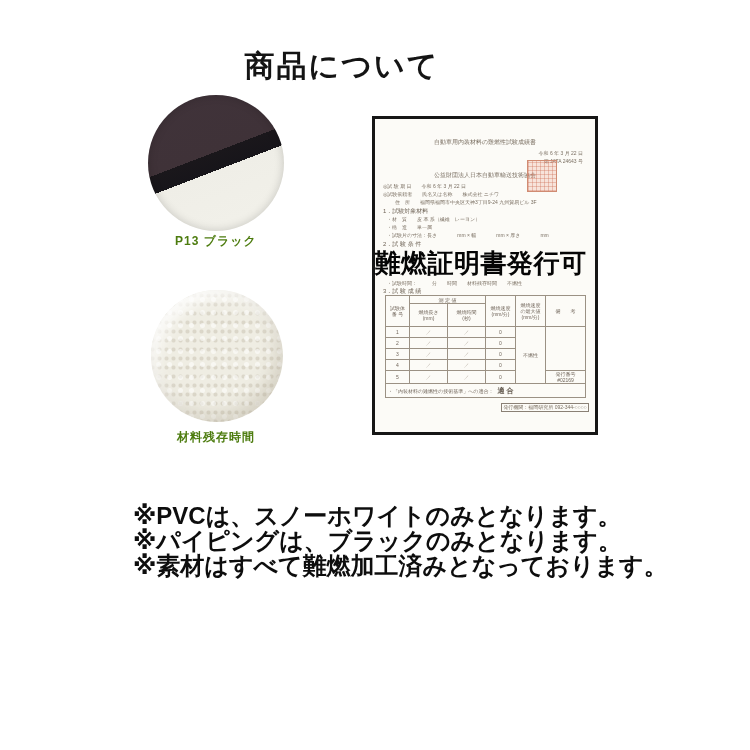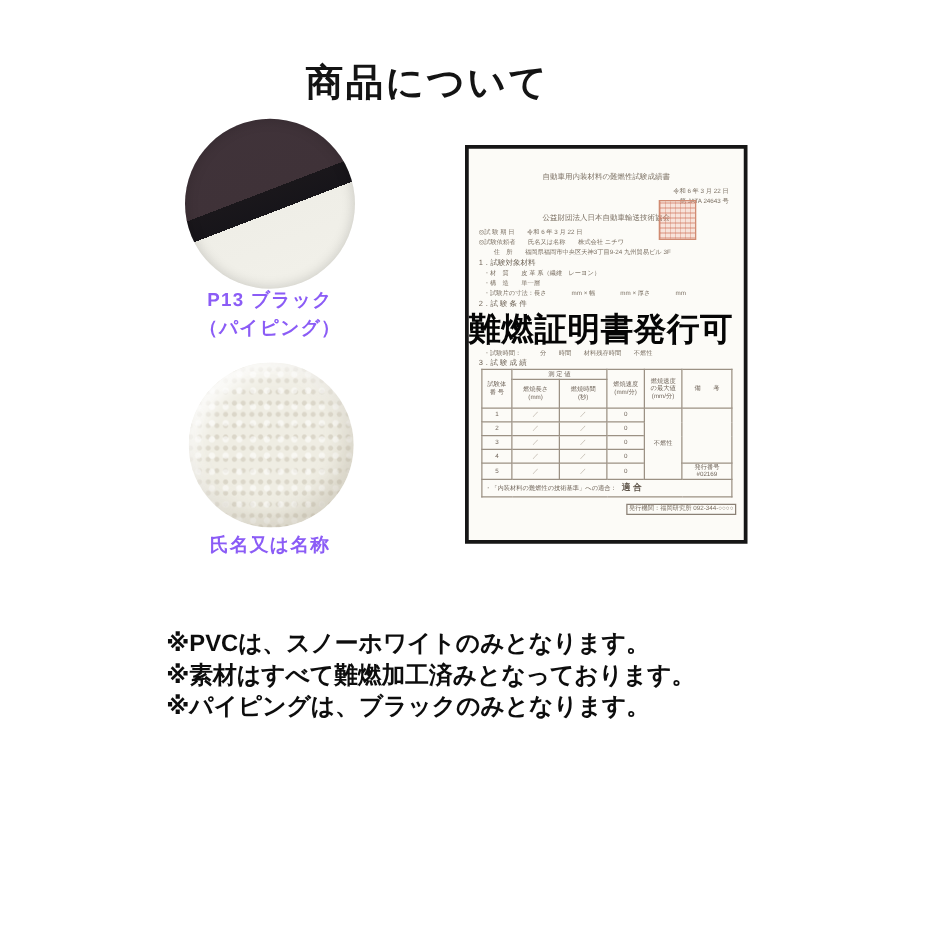--- a/index.html
+++ b/index.html
@@ -22,21 +22,21 @@
     background-color:#efede3;
     background-image:
       radial-gradient(circle, rgba(255,255,255,.55) 0 2px, transparent 3px),
       radial-gradient(circle, rgba(199,192,175,.5) 0 1.5px, transparent 2.5px);
     background-size:11px 13px,7px 9px;
     background-position:2px 3px,5px 1px;
     box-shadow:inset -6px -8px 16px rgba(170,160,140,.35), inset 6px 8px 14px rgba(255,255,255,.9);
   }
   .swatch-label{
     position:absolute;left:116px;width:200px;text-align:center;
-    font-size:15px;font-weight:900;line-height:22px;color:#8b5cf6;letter-spacing:1px;
+    font-size:12px;font-weight:900;line-height:22px;color:#4d7c0f;letter-spacing:1px;
   }
   .lbl-piping{top:230px;}
   .lbl-pvc{top:426px;}
   
   .cert{
     position:absolute;left:372px;top:116px;width:220px;height:313px;
     border:3px solid #161616;background:#fcfbf7;overflow:hidden;
   }
   .cline{position:absolute;left:8px;font-size:5px;line-height:6px;color:#7b7063;white-space:nowrap;}
   .c-center{left:0;width:100%;text-align:center;font-size:6px;}
@@ -60,37 +60,36 @@
   .ctab .h2 td{height:22px;}
   .ctab .dr td{height:10px;}
   .slash{color:#a89d90;}
   .ctab .foot td{height:11px;text-align:left;padding:1px 2px;}
   .foot-val{font-size:7px;font-weight:bold;color:#5d5348;padding-left:4px;}
   .c-issuer{
     position:absolute;left:126px;top:284px;width:86px;border:1px solid #8a8075;
     font-size:5px;line-height:7px;text-align:center;color:#7b7063;background:#fcfbf7;
   }
   
-  .notes{position:absolute;left:133px;top:503px;font-size:19px;font-weight:900;line-height:25px;color:#0d0d0d;}
+  .notes{position:absolute;left:133px;top:503px;font-size:24px;font-weight:900;line-height:25px;color:#0d0d0d;}
   .note-indent{padding-left:20px;}
 </style>
 </head>
 <body>
 
 <div class="page-title">商品について</div>
 
 <div class="swatch-piping"></div>
 <div class="swatch-label lbl-piping">
   <div>P13 ブラック</div>
-  <div>（パイピング）</div>
 </div>
 
 <div class="swatch-pvc"></div>
 <div class="swatch-label lbl-pvc">
-  <div>氏名又は名称</div>
+  <div>材料残存時間</div>
 </div>
 
 <div class="cert">
   <div class="cline c-center" style="top:20px;">自動車用内装材料の難燃性試験成績書</div>
   <div class="cline c-right" style="top:31px;font-size:5px;">令和 6 年 3 月 22 日</div>
   <div class="cline c-right" style="top:39px;font-size:5px;">第 JATA 24643 号</div>
   <div class="cline c-center" style="top:53px;">公益財団法人日本自動車輸送技術協会</div>
   <div class="c-stamp"></div>
 
   <div class="cline" style="top:64px;">◎試 験 期 日　　令和 6 年 3 月 22 日</div>
@@ -166,15 +165,15 @@
   </tbody>
     </table>
 
   <div class="c-issuer">発行機関：福岡研究所 092-344-○○○○</div>
 </div>
 
 <div class="overlay-text">難燃証明書発行可</div>
 
 <div class="notes">
   <div>※PVCは、スノーホワイトのみとなります。</div>
+  <div>※パイピングは、ブラックのみとなります。</div>
   <div>※素材はすべて難燃加工済みとなっております。</div>
-  <div>※パイピングは、ブラックのみとなります。</div>
 </div>
 
 </body></html>

